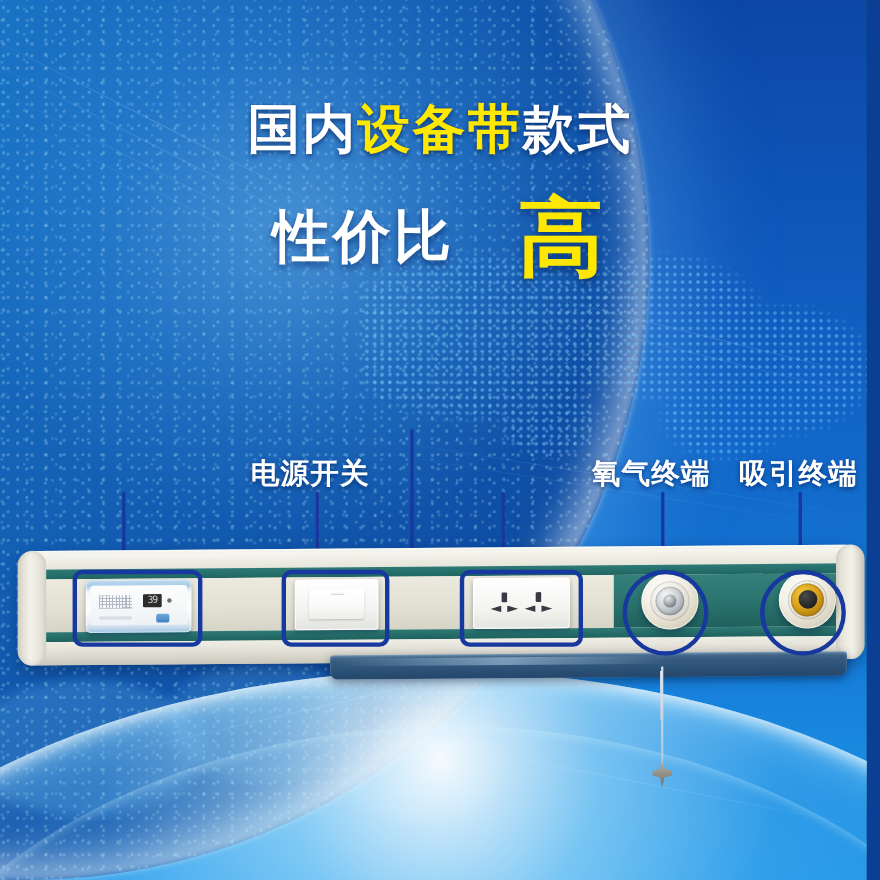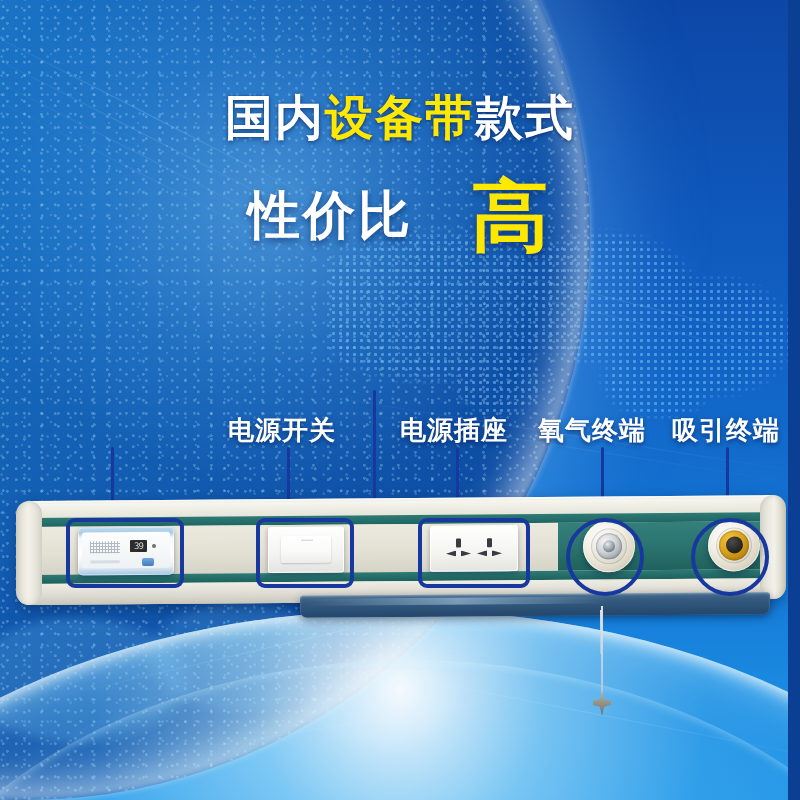--- a/index.html
+++ b/index.html
@@ -323,21 +323,20 @@
   <div class="headline">
     <div class="h-line1">
       <span class="tx-white">国内</span><span class="tx-yellow">设备带</span><span class="tx-white">款式</span>
     </div>
     <div class="h-line2">
       <span class="sub">性价比</span><span class="big">高</span>
     </div>
   </div>
 
   <div class="callout" style="left:228px;top:413px">电源开关</div>
-  <div class="callout" style="left:400px;top:413px">电源插座</div>
   <div class="callout" style="left:672px;top:413px">吸引终端</div>
   <div class="callout" style="left:538px;top:413px">氧气终端</div>
 
   <div class="leader" style="left:111px;top:447px;height:77px"></div>
   <div class="leader" style="left:287px;top:447px;height:76px"></div>
   <div class="leader" style="left:373px;top:390px;height:215px"></div>
   <div class="leader" style="left:456px;top:447px;height:76px"></div>
   <div class="leader" style="left:601px;top:447px;height:78px"></div>
   <div class="leader" style="left:726px;top:447px;height:78px"></div>
 

